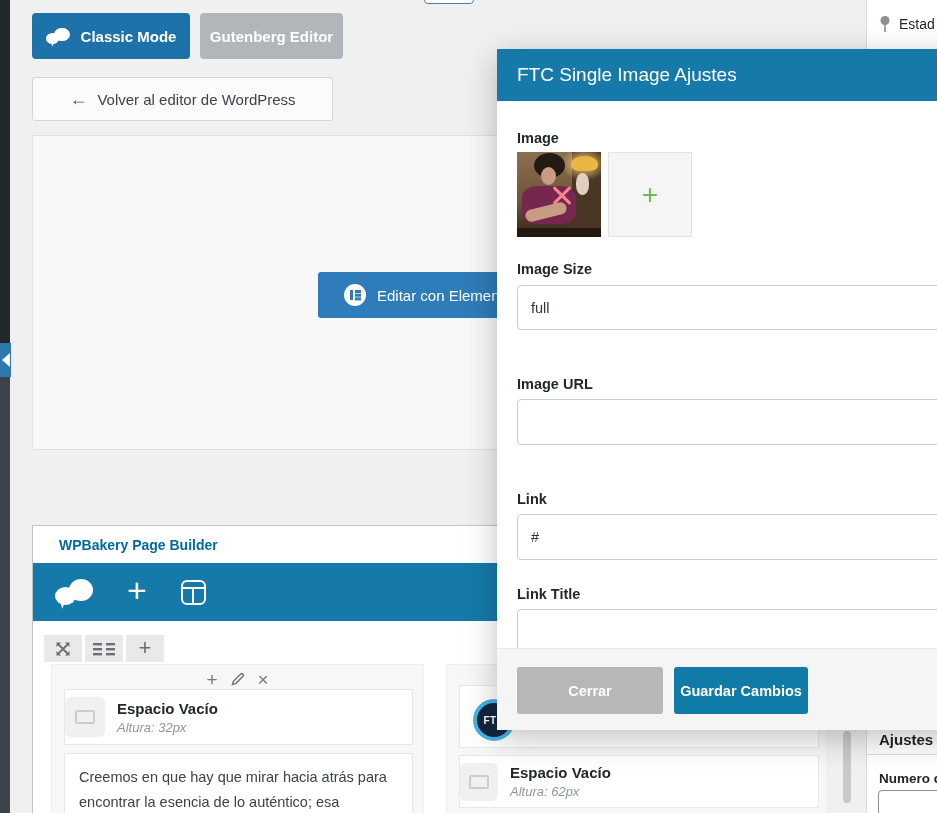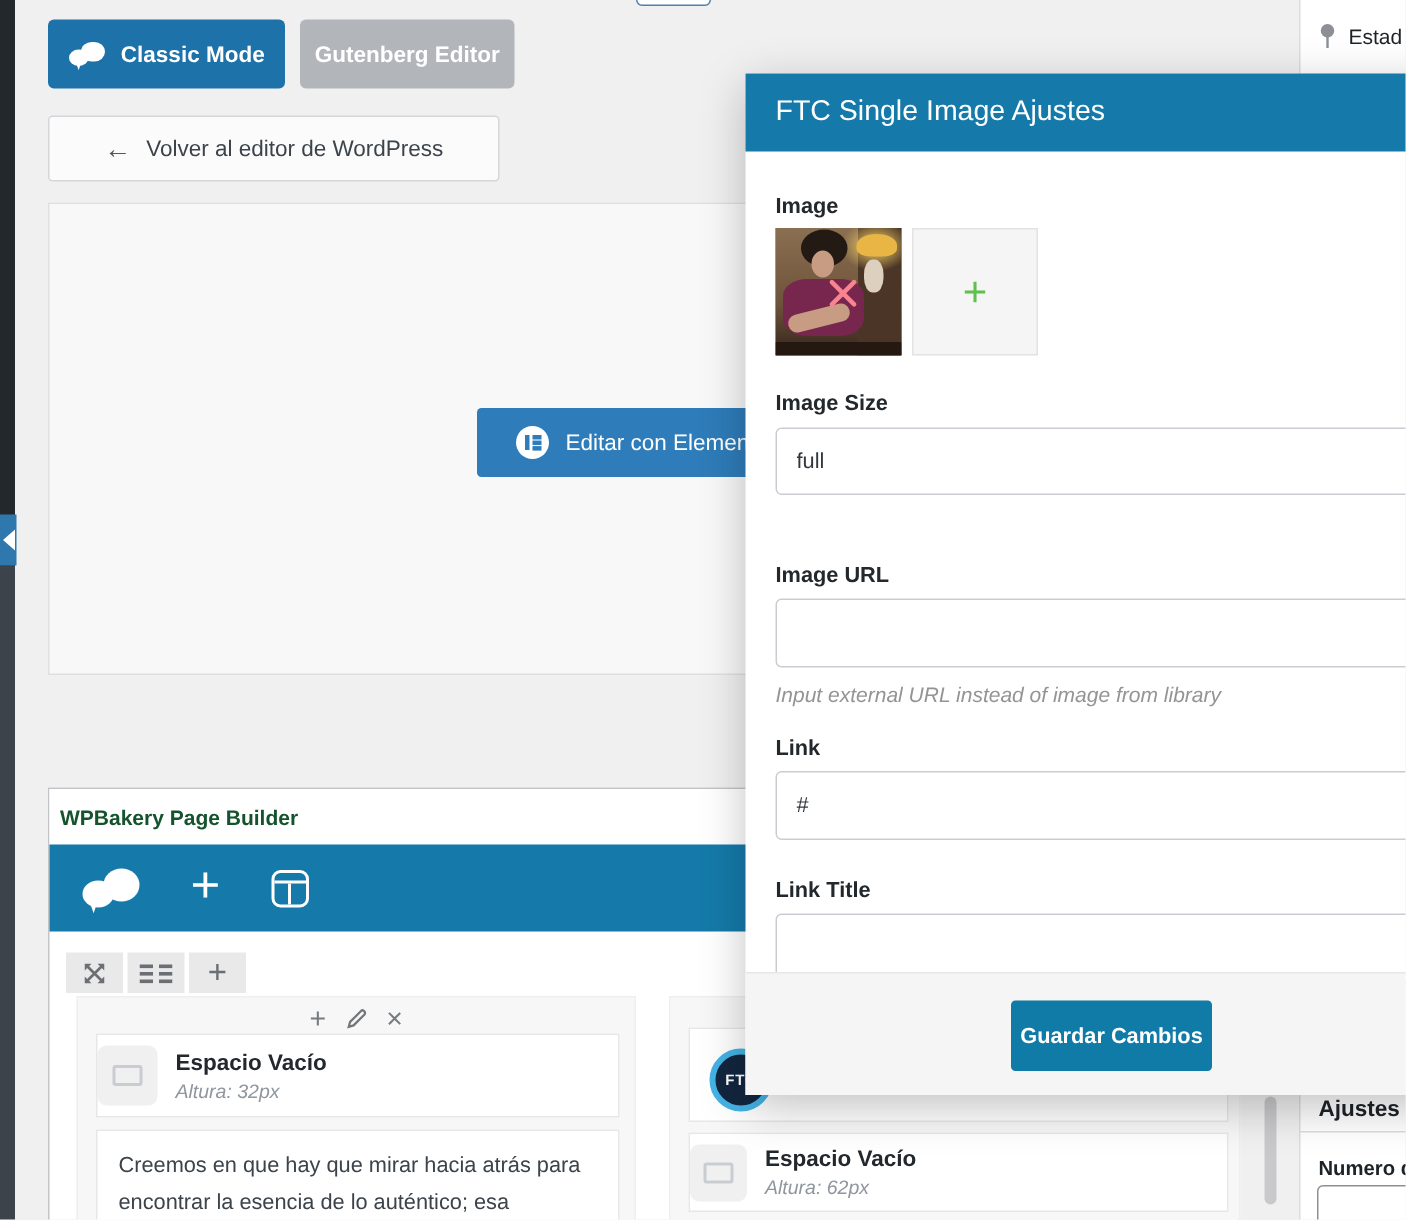--- a/index.html
+++ b/index.html
@@ -47,21 +47,21 @@
   .metabox { background:#fff; border:1px solid #dcdcde; }
   .mb-estado { left:866px; top:-2px; width:120px; height:52px; display:flex; align-items:center; gap:8px; padding-left:12px; font-size:14px; color:#1d2327; }
   .mb-ajustes { left:866px; top:726px; width:120px; height:90px; }
   .mb-ajustes .mb-title { padding:4px 12px 6px; font-size:15px; font-weight:700; border-bottom:1px solid #dcdcde; }
   .mb-ajustes .fld-label { padding:16px 12px 4px; font-size:13.5px; font-weight:700; }
   .numero-input { margin-left:11px; width:70px; height:30px; border:1px solid #8c8f94; border-radius:4px; background:#fff; }
   .scroll-thumb { left:843px; top:731px; width:8px; height:72px; background:#c9c9cb; border-radius:4px; }
 
   
   .panel { left:32px; top:525px; width:794px; height:290px; background:#fff; border:1px solid #c3c4c7; }
-  .panel-header { position:absolute; left:0; top:0; right:0; height:37px; display:flex; align-items:center; padding-left:7px; font-size:14px; font-weight:700; color:#14532d; background:#fff; }
+  .panel-header { position:absolute; left:0; top:0; right:0; height:37px; display:flex; align-items:center; padding-left:26px; font-size:14px; font-weight:700; color:#0369a1; background:#fff; }
   .panel-toolbar { position:absolute; left:0; top:37px; right:0; height:58px; background:#157aa9; display:flex; align-items:center; gap:34px; padding-left:22px; }
   .tb-plus { color:#fff; font-size:34px; font-weight:300; line-height:1; margin-top:-4px; }
   .tpl-icon { width:25px; height:25px; border:2.5px solid #fff; border-radius:6px; position:relative; }
   .tpl-icon::before { content:""; position:absolute; left:0; right:0; top:5px; height:2.5px; background:#fff; }
   .tpl-icon::after { content:""; position:absolute; left:9px; top:7.5px; bottom:0; width:2.5px; background:#fff; }
 
   .row-controls { position:absolute; left:11px; top:109px; display:flex; gap:3px; }
   .rc-btn { width:38px; height:27px; background:#e9e9ea; display:flex; align-items:center; justify-content:center; color:#6b6f73; }
   .rc-btn .plus { font-size:22px; font-weight:300; line-height:1; margin-top:-2px; }
 
@@ -255,24 +255,24 @@
   </div>
   <div class="add-box">
     <span class="g">+</span>
   </div>
 
   <div class="m-label" style="top:212px;">Image Size</div>
   <input class="m-input" style="top: 236px; height: 45px;" value="full">
 
   <div class="m-label" style="top:327px;">Image URL</div>
   <input class="m-input" style="top: 350px; height: 46px;" value="">
-  <div class="m-help" style="top:406px;">Input external URL instead of image from library</div>
 
   <div class="m-label" style="top:442px;">Link</div>
   <input class="m-input" style="top: 465px; height: 46px;" value="#">
 
   <div class="m-label" style="top:537px;">Link Title</div>
   <input class="m-input" style="top: 560px; height: 46px;" value="">
 
   <div class="modal-footer">
+    <button class="mf-btn mf-close">Cerrar</button>
     <button class="mf-btn mf-save">Guardar Cambios</button>
   </div>
 </div>
 
 </body></html>

